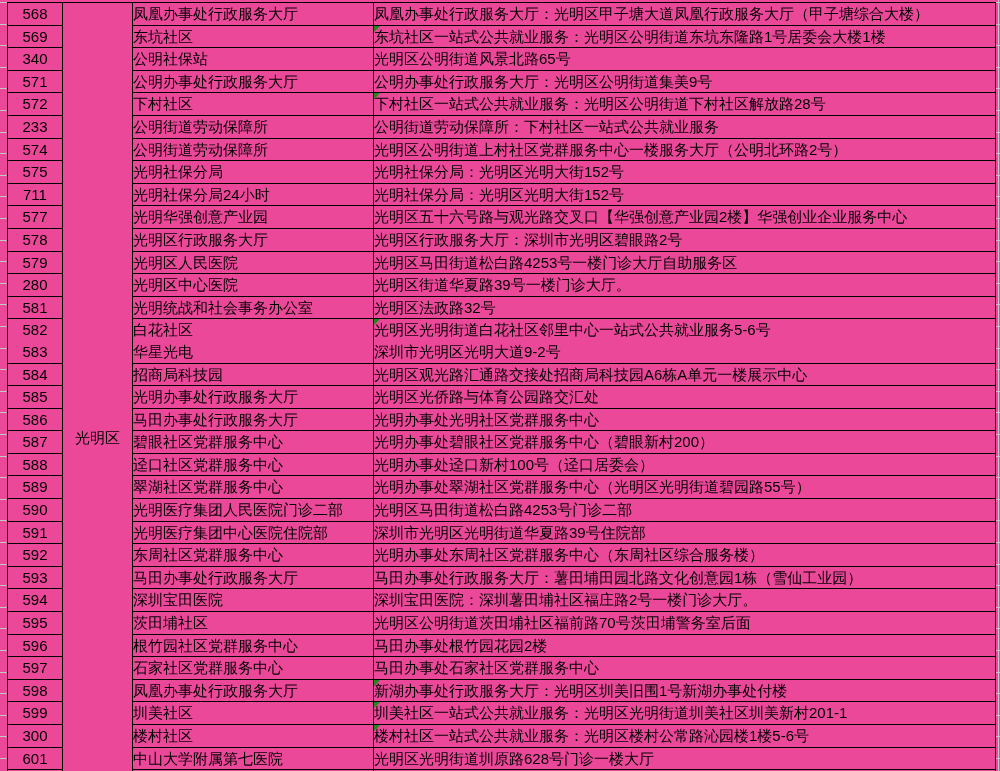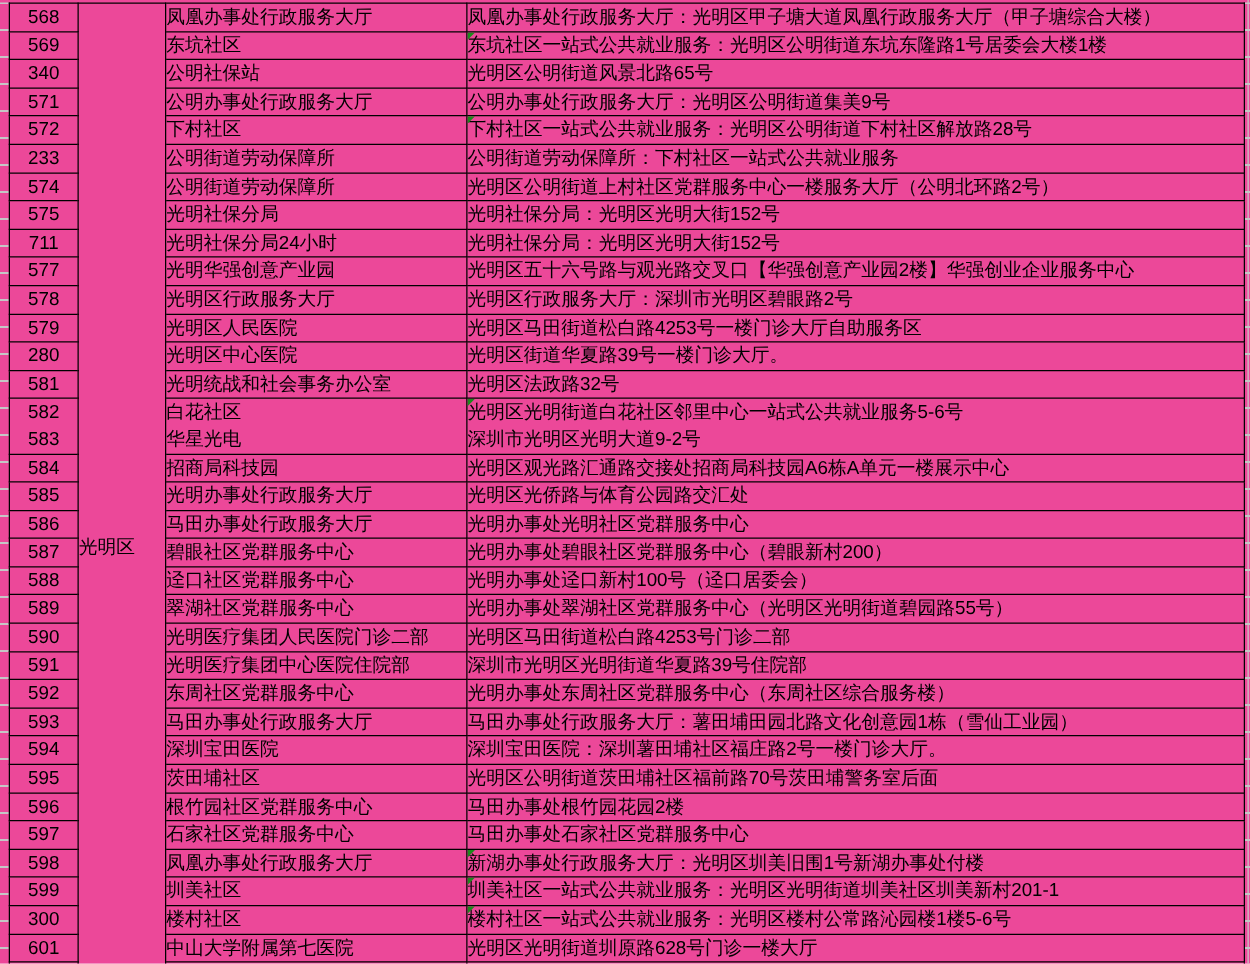--- a/index.html
+++ b/index.html
@@ -29,21 +29,21 @@
     height:20.6px;
     padding:0;margin:0;
     white-space:nowrap;overflow:hidden;
     position:relative;
     vertical-align:middle;
     line-height:21.6px;
   }
   td.c-num{text-align:center;}
   td.c-name,td.c-addr{text-align:left;padding-left:3px;}
   td.c-dist{text-align:center;vertical-align:top;}
-  .dist-label{position:absolute;top:424px;left:0;width:100%;text-align:left;}
+  .dist-label{position:absolute;top:424px;left:0;width:100%;text-align:center;}
   tr.dbl td{height:42.2px;}
   tr.dbl .line{height:21.6px;line-height:21.6px;overflow:hidden;}
   .tri{
     position:absolute;top:0;left:0;width:0;height:0;
     border-top:6px solid #1c8a1c;border-right:6px solid transparent;
   }
 </style>
 </head>
 <body>
 

